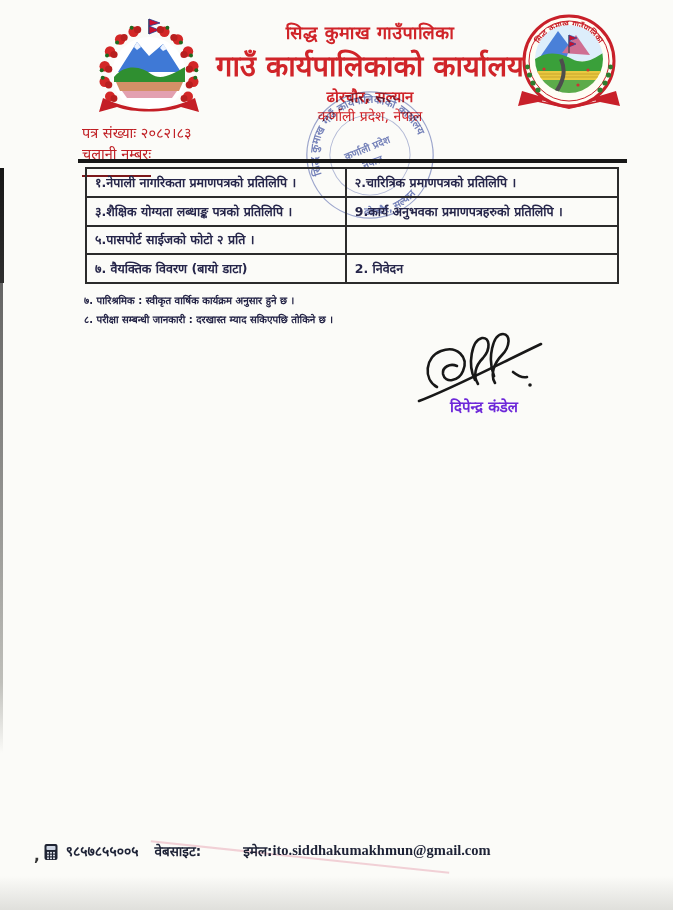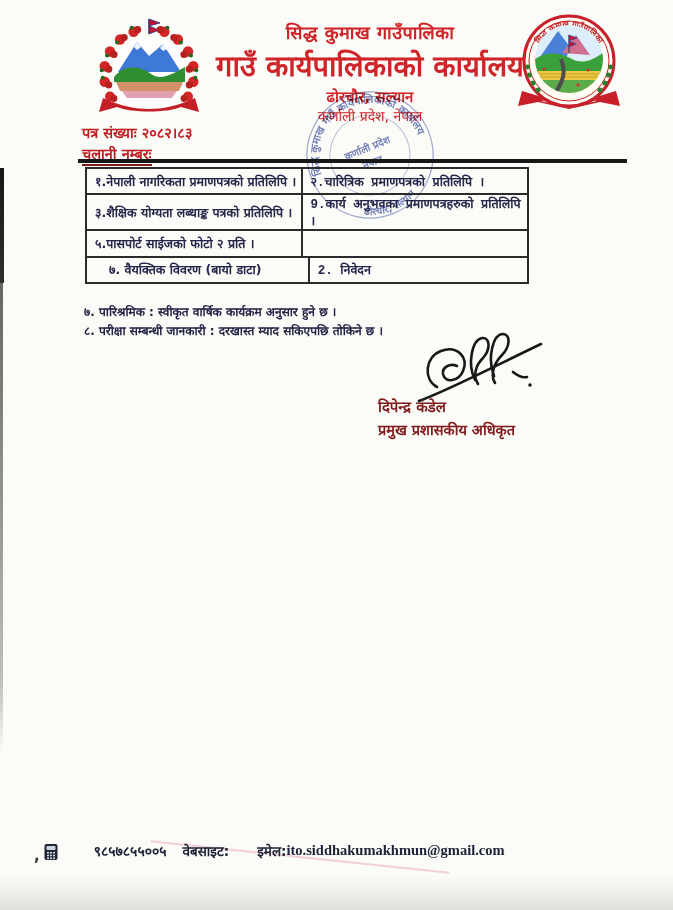--- a/index.html
+++ b/index.html
@@ -18,54 +18,54 @@
 
   
   .logo-left{position:absolute;left:93px;top:16px;}
   .logo-right{position:absolute;left:512px;top:13px;}
   .header-center{position:absolute;left:205px;top:20px;width:330px;text-align:center;color:#d02429;}
   .muni{font-size:18px;font-weight:bold;letter-spacing:.5px;}
   .office{font-size:29px;font-weight:bold;line-height:1.08;margin-top:7px;}
   .addr{font-size:15px;font-weight:bold;margin-top:4px;}
   .prov{font-size:14px;font-weight:normal;}
 
-  .ref{position:absolute;left:82px;top:124px;color:#c01f24;font-weight:bold;font-size:14.5px;line-height:18px;}
-  .ref .chalani{display:inline-block;margin-top:3px;border-bottom:2.5px solid #7d181b;padding-bottom:1px;}
+  .ref{position:absolute;left:82px;top:124px;color:#c01f24;font-weight:normal;font-size:14.5px;line-height:18px;}
+  .ref .chalani{display:inline-block;margin-top:3px;border-bottom:2.5px solid #7d181b;padding-bottom:12px;}
 
   .rule{position:absolute;left:78px;top:159px;width:549px;height:4px;background:#181818;}
 
   
-  .ctable{position:absolute;left:85px;top:167px;width:444px;height:117px;
+  .ctable{position:absolute;left:85px;top:167px;width:534px;height:117px;
     border:2px solid #2b2b2b;display:flex;flex-direction:column;box-sizing:border-box;}
   .trow{flex:1;display:flex;border-bottom:2px solid #2b2b2b;}
-  .trow:last-child{border-bottom:none;padding-left:14px;}
+  .trow:last-child{border-bottom:none;}
   .tcell{display:flex;align-items:center;padding-left:8px;font-size:12.5px;font-weight:600;
     color:#26264a;box-sizing:border-box;}
   .tcell.c1{width:49%;border-right:2px solid #2b2b2b;}
-  .tcell.c2{flex:1;font-family:Liberation Mono, monospace;}
-
-  .notes{position:absolute;left:84px;top:303px;font-size:12px;font-weight:bold;
+  .tcell.c2{flex:1;}
+
+  .notes{position:absolute;left:84px;top:291px;font-size:10px;font-weight:bold;
     color:#232345;line-height:19px;}
 
   
   .stamp{position:absolute;left:285px;top:70px;transform:rotate(-22deg);opacity:.72;mix-blend-mode:multiply;}
 
   
   .sig-svg{position:absolute;left:417px;top:327px;}
-  .sigblock{position:absolute;left:378px;top:396px;width:180px;color:#7f1d1d;}
+  .sigblock{position:absolute;left:394px;top:396px;width:180px;text-align:center;color:#6d28d9;}
   .sig-name{font-size:15px;font-weight:bold;}
   .sig-title{font-size:14.5px;font-weight:bold;margin-top:3px;}
 
   
   .footer{position:absolute;left:34px;top:841px;width:630px;display:flex;align-items:center;
     color:#1d2236;font-weight:bold;font-size:13.5px;white-space:nowrap;}
   .f-mark{font-size:15px;color:#333;margin-right:4px;transform:translateY(5px);}
   .f-phoneicon{margin-right:7px;display:inline-flex;transform:translateY(1px);}
-  .f-phone{font-size:14px;margin-right:16px;margin-left:28px;}
-  .f-weblabel{margin-right:6px;}
+  .f-phone{font-size:14px;margin-right:16px;}
+  .f-weblabel{margin-right:20px;}
   .f-url,.f-email{font-family:"Liberation Serif","DejaVu Serif",serif;font-size:14.5px;}
   .f-emailgroup{margin-left:22px;display:flex;align-items:center;}
 </style>
 </head>
 <body>
 
 <div class="page">
 
   <div class="edge-left-dark"></div>
   <div class="edge-left-grey"></div>
@@ -264,21 +264,20 @@
       <path d="M 58 53 C 50 37 55 13 65 11 C 73 10 74 22 66 31 C 58 39 56 49 61 57"></path>
       <path d="M 77 49 C 70 31 76 7 86 7 C 94 7 93 20 85 28 C 77 36 73 48 78 56"></path>
       <path d="M 2 74 C 32 63 82 37 124 17"></path>
       <path d="M 96 45 C 101 49 106 51 110 50"></path>
     </g>
     <circle cx="113" cy="58" r="1.8" fill="#181818"></circle>
   </svg>
 
   <div class="sigblock">
     <div class="sig-name">दिपेन्द्र कंडेल</div>
-    <div class="sig-title">प्रमुख प्रशासकीय अधिकृत</div>
   </div>
 
   <div class="footer">
     <span class="f-mark">,</span>
     <span class="f-phoneicon">
       <svg width="15" height="18" viewBox="0 0 15 18">
         <rect x="0.5" y="1" width="13" height="16" rx="2" fill="#1f2433"></rect>
         <rect x="2.5" y="3" width="9" height="4" rx="0.8" fill="#cdd5e3"></rect>
         <g fill="#e8ecf4">
           <circle cx="4" cy="9.8" r="1"></circle>

